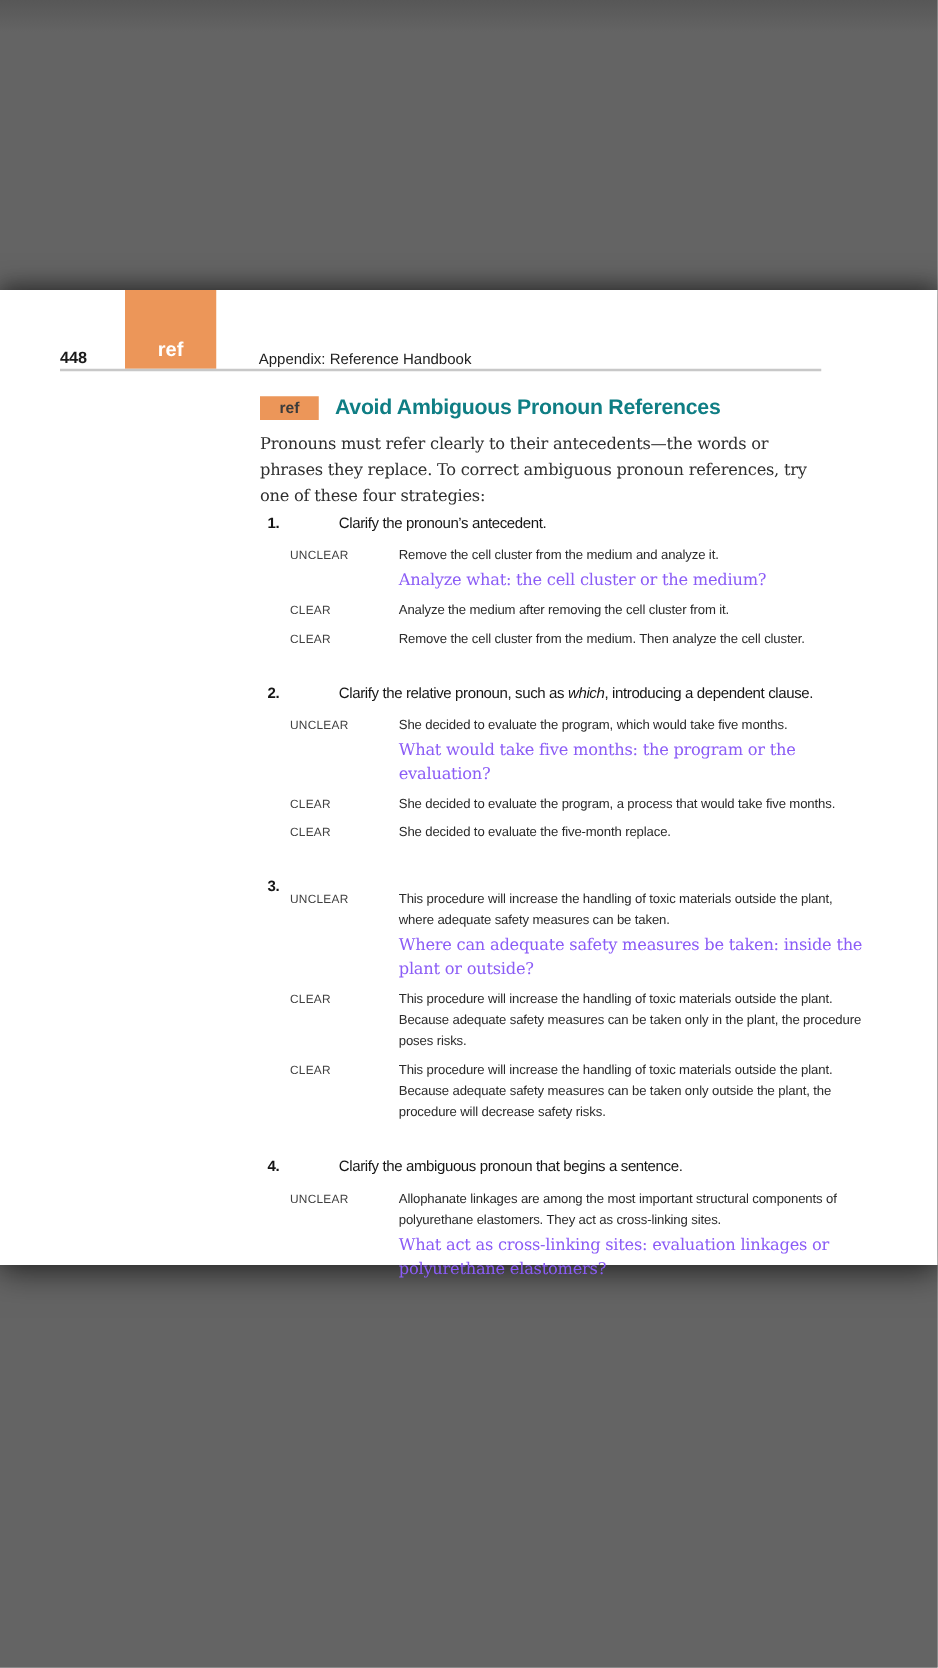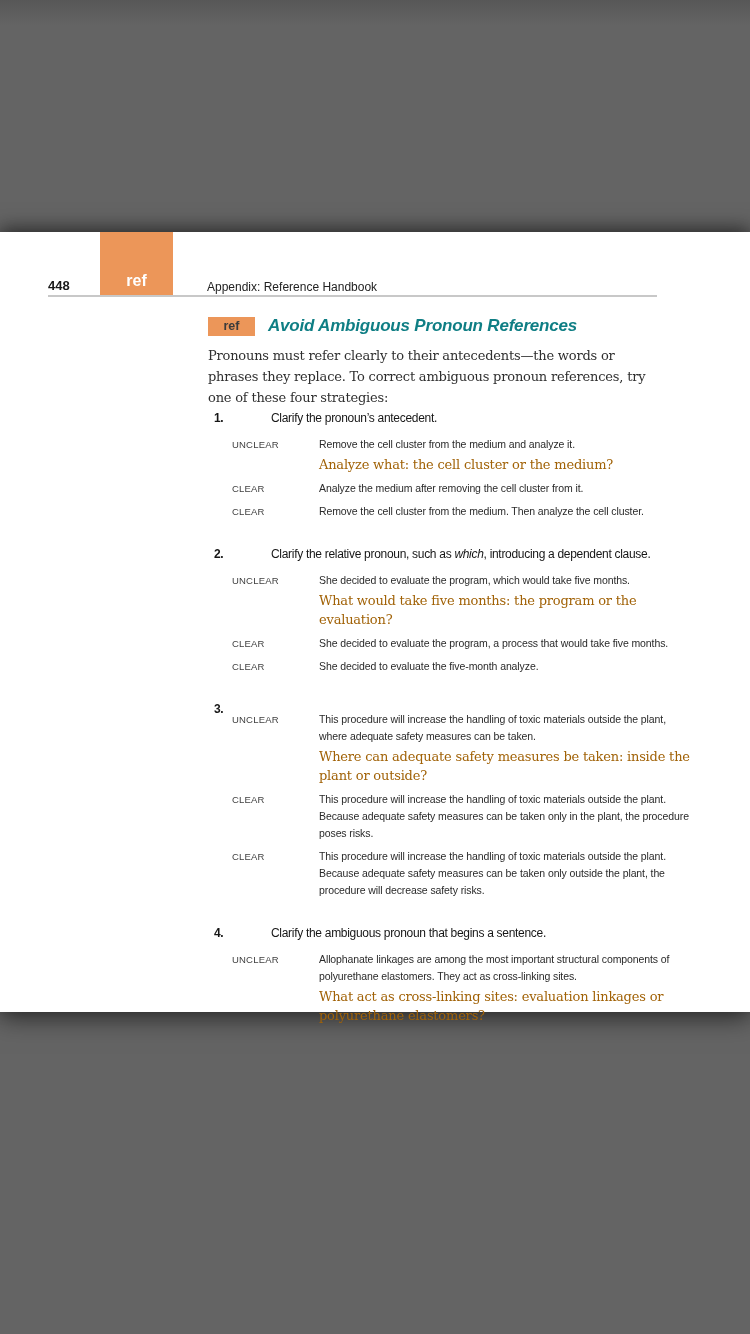--- a/index.html
+++ b/index.html
@@ -46,21 +46,21 @@
   }
   .section-head { display:flex; align-items:center; }
   .section-badge {
     width:47px; height:19px; background:#EC9659;
     display:flex; align-items:center; justify-content:center;
     flex-shrink:0;
   }
   .section-badge-label { font-size:12.5px; font-weight:bold; color:#3b3b3b; }
   .section-title {
     margin-left:13px; font-size:17px; font-weight:bold;
-    letter-spacing:-0.2px; color:#0F7E84;font-style:italic;
+    letter-spacing:-0.2px; color:#0F7E84;
   }
   .intro {
     margin-top:9px; width:450px;
     font-family:"DejaVu Serif", serif;
     font-size:13px; line-height:21px; letter-spacing:-0.2px; color:#2f2f2f;
   }
   
   .item { margin-top:26px; margin-left:6px; display:flex; }
   .item.first { margin-top:2px; }
   .item-num {
@@ -81,21 +81,21 @@
     width:87px; flex-shrink:0; padding-top:2px;
     font-size:9.5px; letter-spacing:0.2px; line-height:13px;
     color:#3f3f3f; font-weight:500;
   }
   .ex-text {
     flex:1;
     font-size:10.5px; letter-spacing:-0.1px; line-height:17px; color:#2a2a2a;
   }
   .ex-text.question {
     font-family:"DejaVu Serif", serif;
-    font-size:13px; letter-spacing:-0.2px; line-height:19px; color:#a16207;
+    font-size:13px; letter-spacing:-0.2px; line-height:19px; color:#8b5cf6;
   }
 </style>
 </head>
 <body>
 
 <div class="backdrop"></div>
 
 <div class="page">
 
   <div class="page-number">448</div>
@@ -153,21 +153,21 @@
           <div class="row q">
             <span class="ex-label"></span>
             <span class="ex-text question">What would take five months: the program or the evaluation?</span>
           </div>
           <div class="row">
             <span class="ex-label">CLEAR</span>
             <span class="ex-text">She decided to evaluate the program, a process that would take five months.</span>
           </div>
           <div class="row">
             <span class="ex-label">CLEAR</span>
-            <span class="ex-text">She decided to evaluate the five-month analyze.</span>
+            <span class="ex-text">She decided to evaluate the five-month replace.</span>
           </div>
         </div>
       </div>
     </div>
 
     <div class="item">
       <span class="item-num">3.</span>
       <div class="item-body">
         <div class="rows">
           <div class="row">

